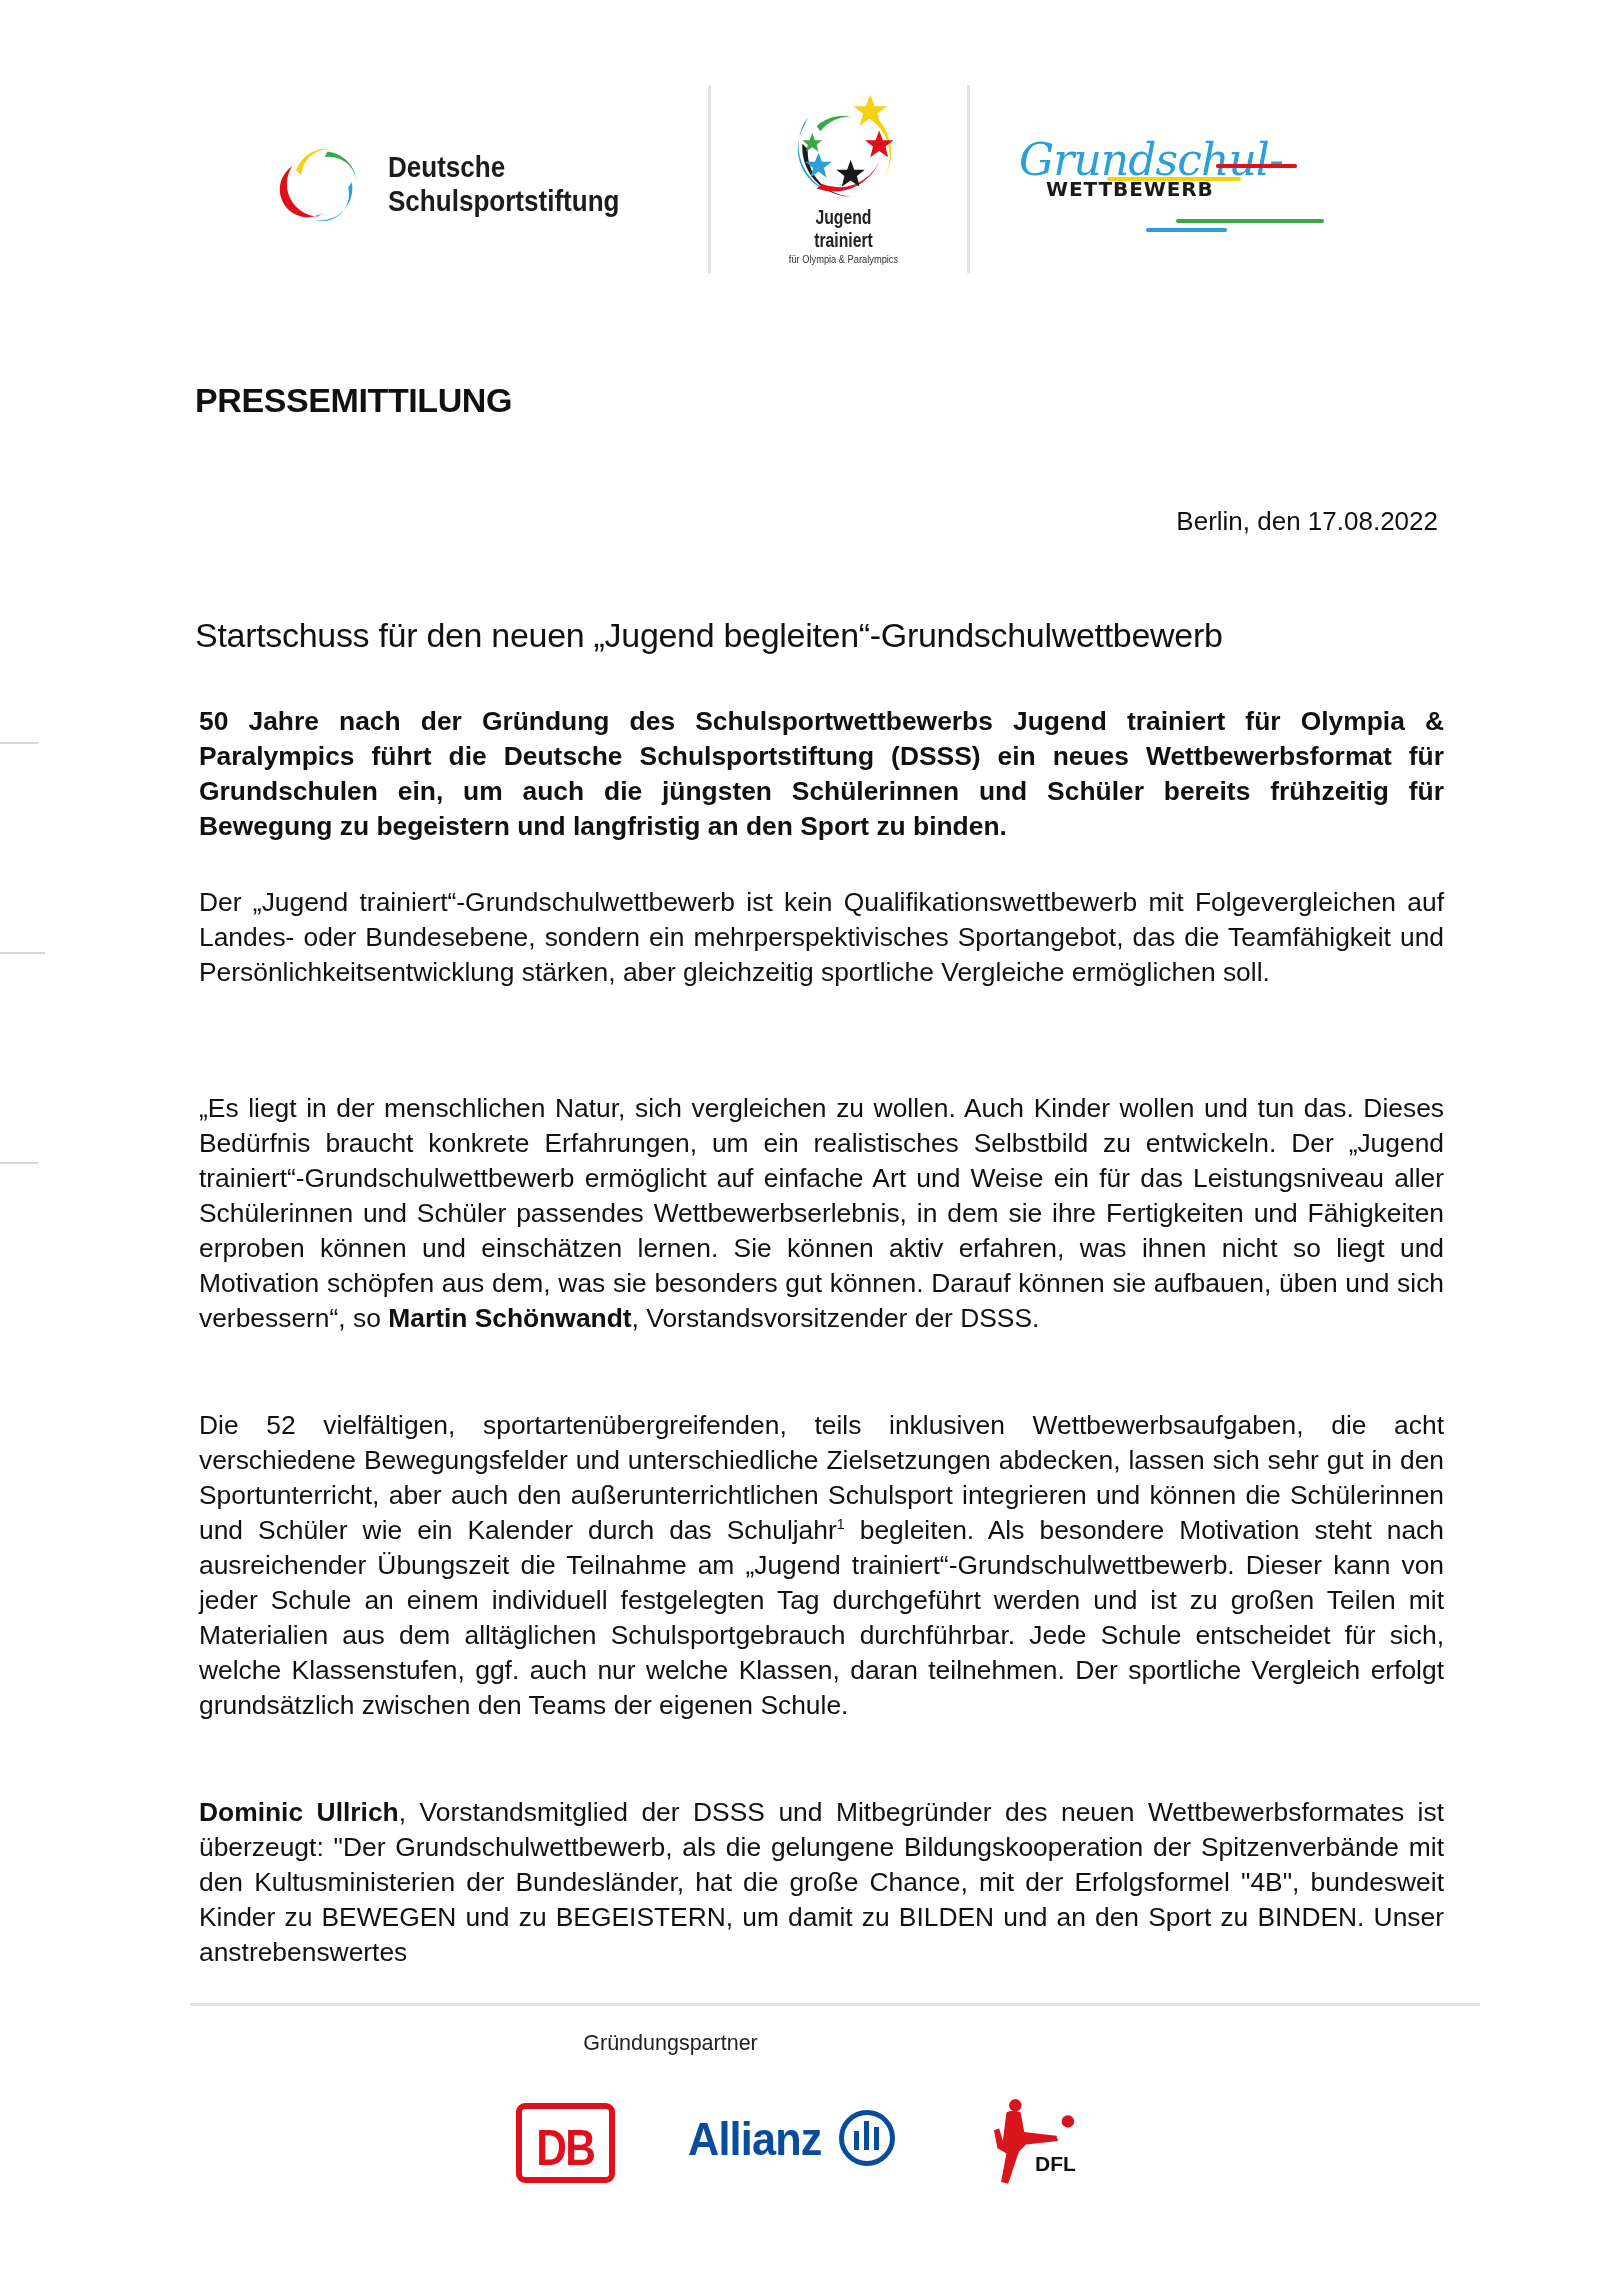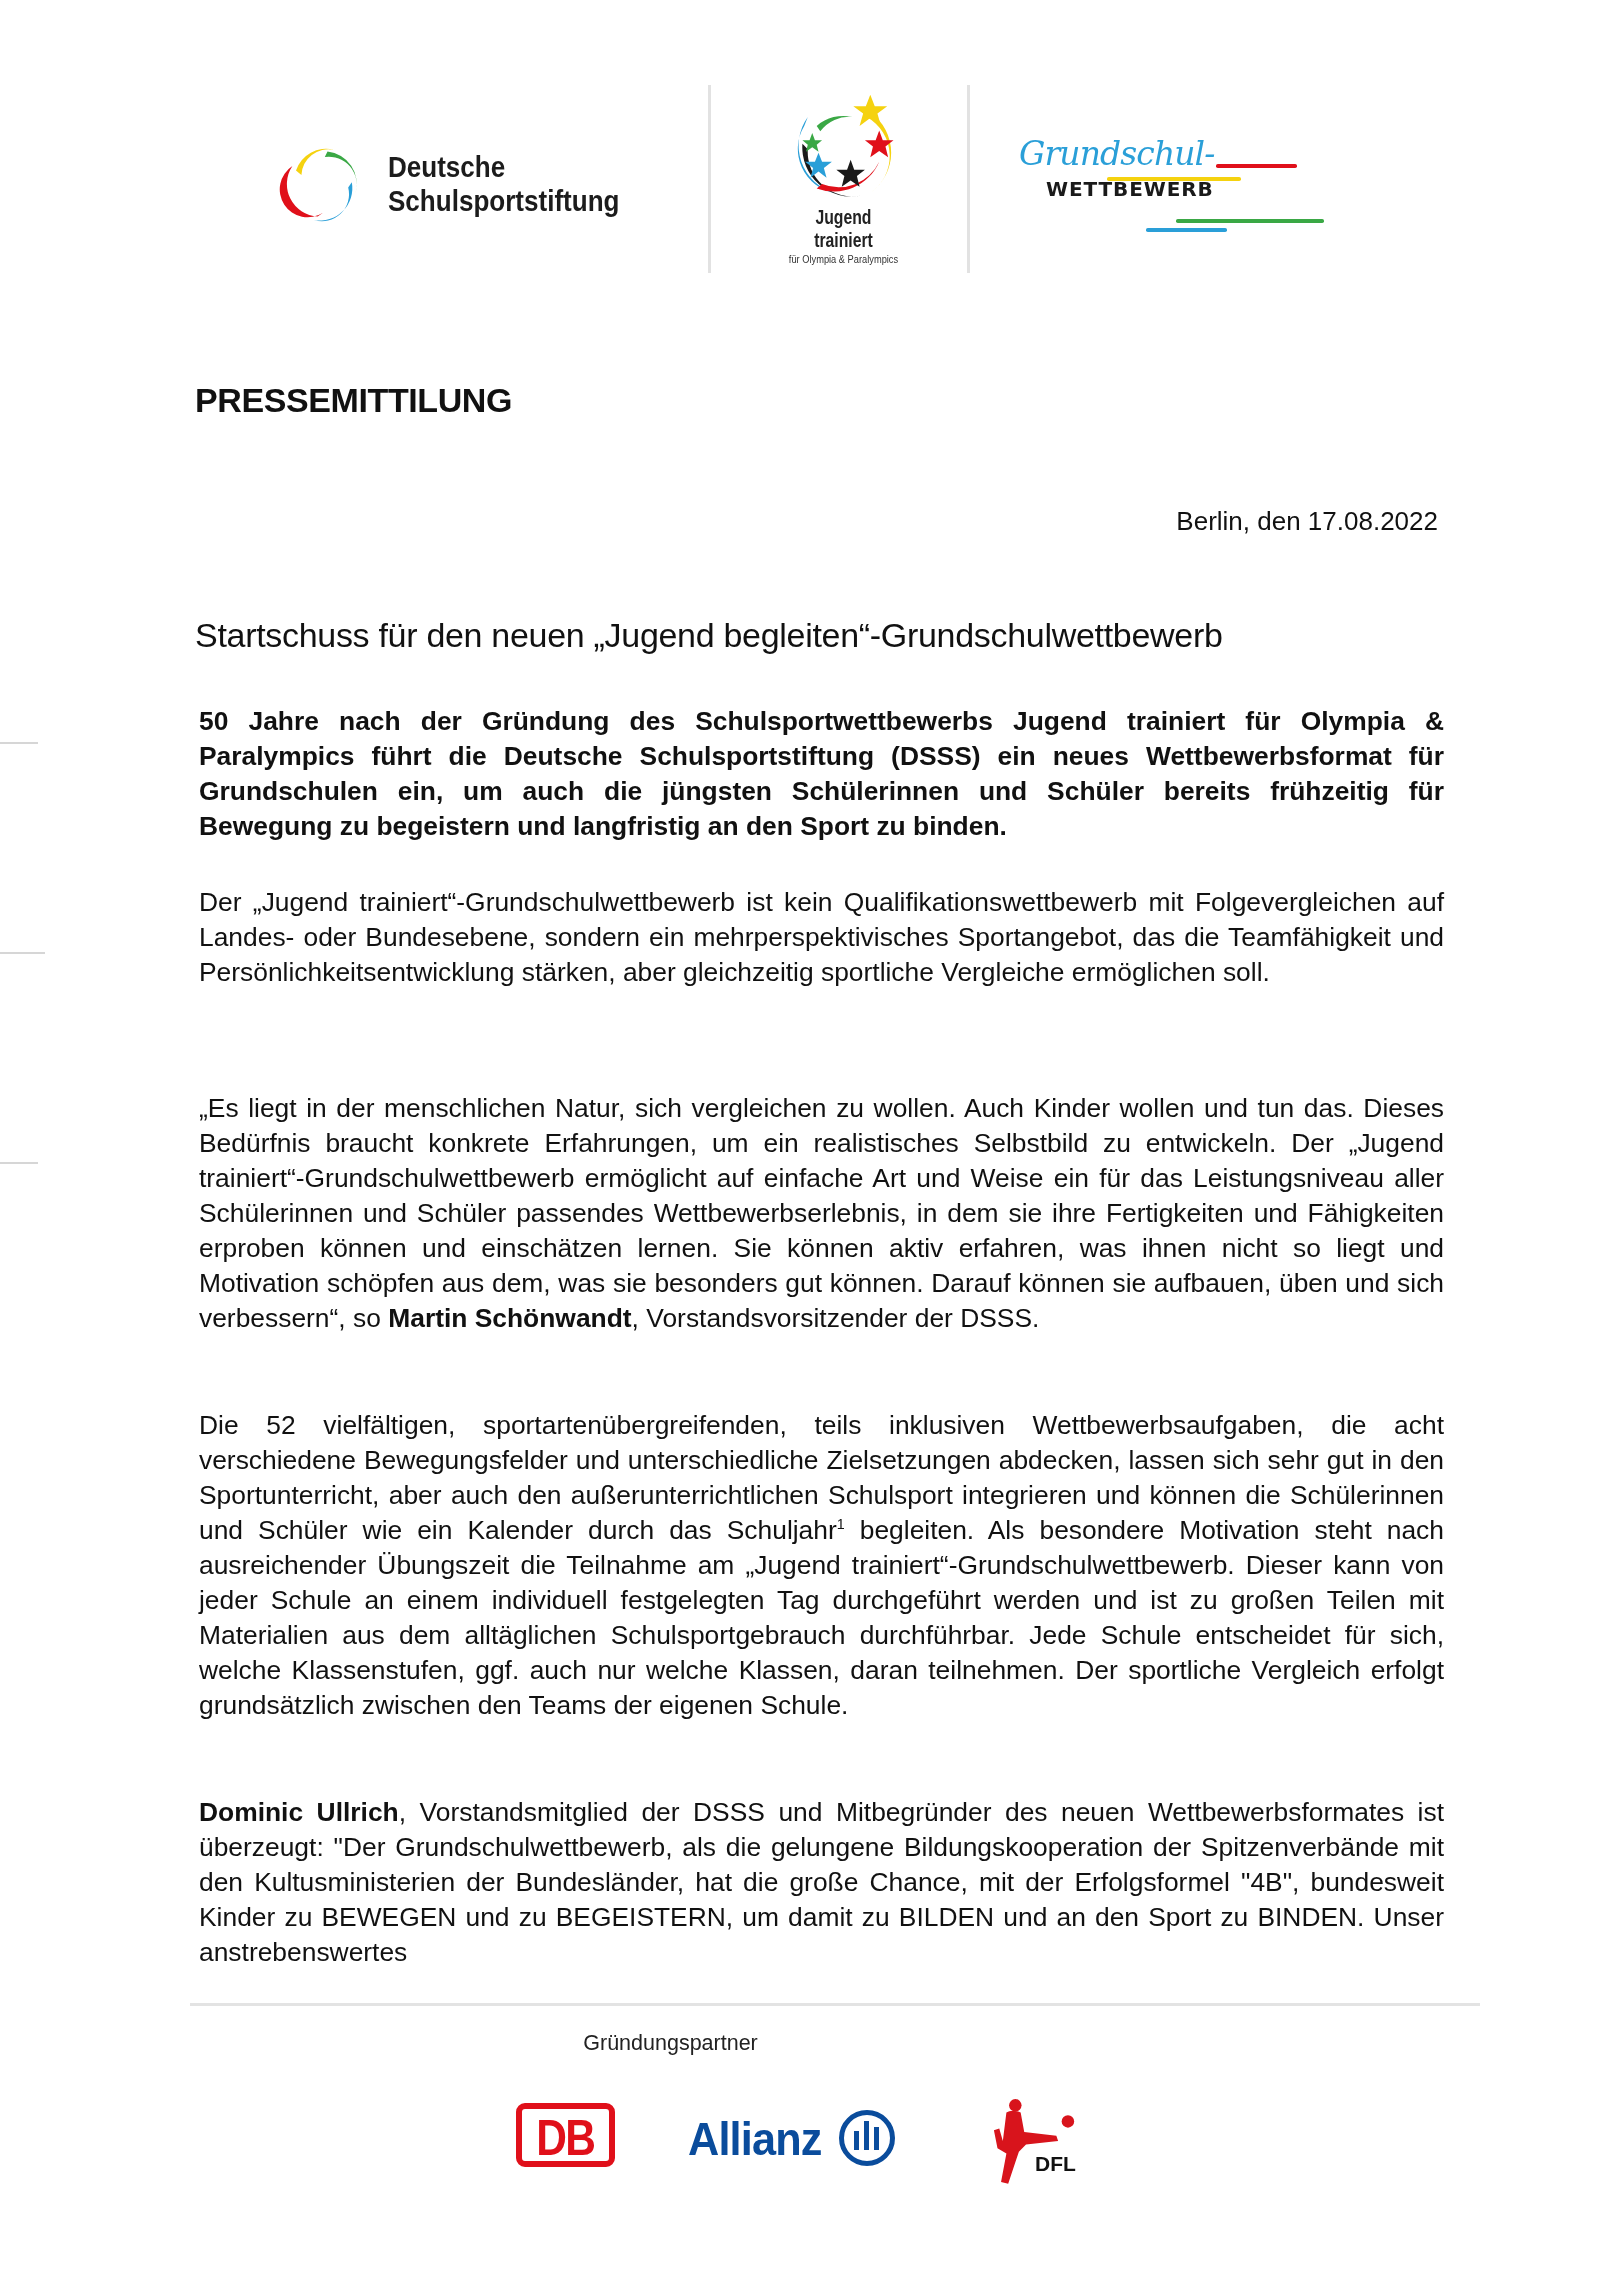--- a/index.html
+++ b/index.html
@@ -15,39 +15,39 @@
   .dsss .txt { margin-left: 19.7px; font-family: "Liberation Sans", sans-serif; font-weight: bold;
                font-size: 29.6px; line-height: 34px; color: #1c1c1c; transform: scaleX(0.88); transform-origin: left center; }
 
   .jt { position: absolute; left: 772px; top: 90px; width: 143px; text-align: center; }
   .jt svg { width: 125px; height: 112px; display: block; margin: 0 auto; }
   .jt .t1 { font-weight: bold; font-size: 19.7px; color: #222; transform: scaleX(0.8); margin-top: 3.6px; }
   .jt .t2 { font-size: 11.6px; color: #333; transform: scaleX(0.8); margin-top: 0px; white-space: nowrap; }
 
   .gw { position: absolute; left: 1019px; top: 134px; width: 340px; height: 107px; }
   .gw .script { position: absolute; left: 0; top: 0; font-family: "DejaVu Serif", serif; font-style: italic;
-                font-size: 33px; color: #2a9fd8; letter-spacing: -0.9px; }
+                font-size: 44px; color: #2a9fd8; letter-spacing: -0.9px; }
   .gw .bold { position: absolute; left: 27px; top: 43px; font-family: "DejaVu Sans", sans-serif; font-weight: bold;
               font-size: 20px; color: #1a1a1a; letter-spacing: 0.9px; }
   .gw .line { position: absolute; height: 3.6px; border-radius: 1.8px; }
   .h-press { position: absolute; left: 195px; top: 381px; font-weight: bold; font-size: 34px; letter-spacing: -0.4px; }
   .date { position: absolute; right: 183px; top: 506px; font-size: 26px; }
   .headline { position: absolute; left: 195px; top: 616px; font-size: 34px; letter-spacing: -0.3px; }
 
   .para { position: absolute; left: 195px; width: 1245px; font-size: 26.4px; line-height: 35px;
           text-align: justify; margin: 4px; }
   .para.lead { font-weight: bold; }
   .para b { font-weight: bold; }
   sup { font-size: 14.3px; line-height: 0; }
 
   
   .footer-line { position: absolute; left: 190px; top: 2003px; width: 1290px; height: 2.7px; background: #e3e3e3; }
   .partners-label { position: absolute; left: 0; width: 1341px; text-align: center; top: 2031px; font-size: 21.5px; color: #222; }
-  .logo-db { position: absolute; left: 516px; top: 2103px; width: 99px; height: 64px; border: 6.3px solid #e0101a;
-             border-radius: 9px; box-sizing: border-box; display: flex; align-items: flex-start; justify-content: center; }
+  .logo-db { position: absolute; left: 516px; top: 2103px; width: 99px; height: 80px; border: 6.3px solid #e0101a;
+             border-radius: 9px; box-sizing: border-box; display: flex; align-items: flex-end; justify-content: center; }
   .logo-db span { color: #e0101a; font-weight: bold; font-size: 50px; letter-spacing: -1.8px; transform: scaleX(0.85); }
   .logo-allianz { position: absolute; left: 688px; top: 2110px; display: flex; align-items: center; }
   .logo-allianz .word { color: #0a4c9c; font-weight: bold; font-size: 47px; letter-spacing: -0.9px; transform: scaleX(0.92); transform-origin: left center; }
   .logo-allianz .ring { width: 56px; height: 56px; border: 5.4px solid #0a4c9c; border-radius: 50%; box-sizing: border-box;
                         margin-left: 5.4px; display: flex; align-items: flex-end; justify-content: center; gap: 4.5px; padding-bottom: 10.7px; }
   .logo-allianz .bar { width: 5.4px; background: #0a4c9c; }
   .logo-dfl { position: absolute; left: 985px; top: 2096px; width: 107px; height: 90px; }
   .logo-dfl .dfl { position: absolute; left: 50px; top: 56px; font-weight: bold; font-size: 21px; color: #111; }
 </style>
 </head>

